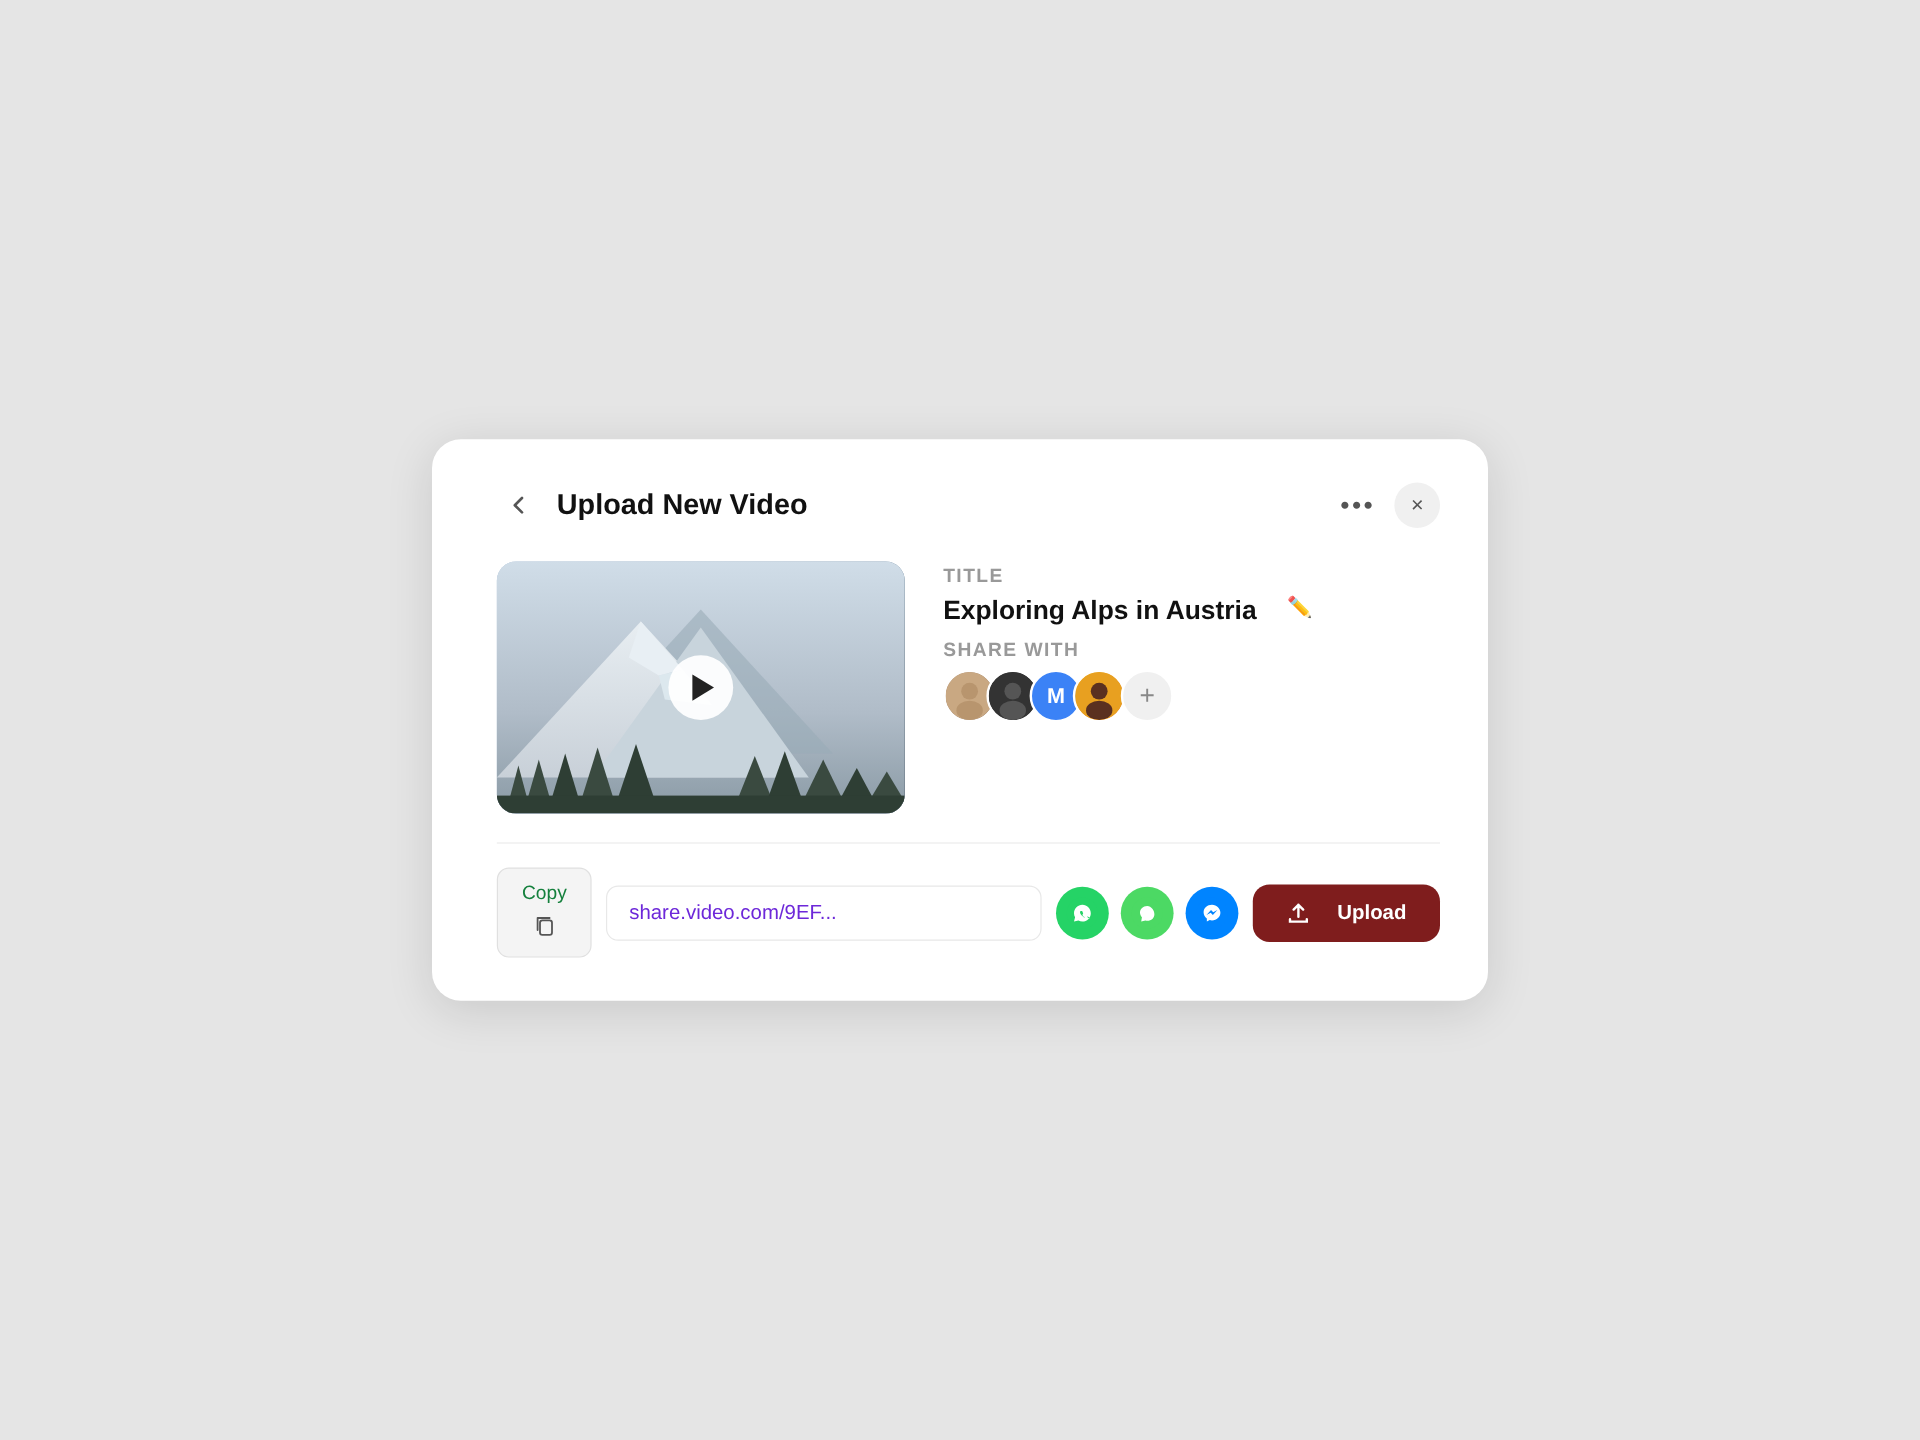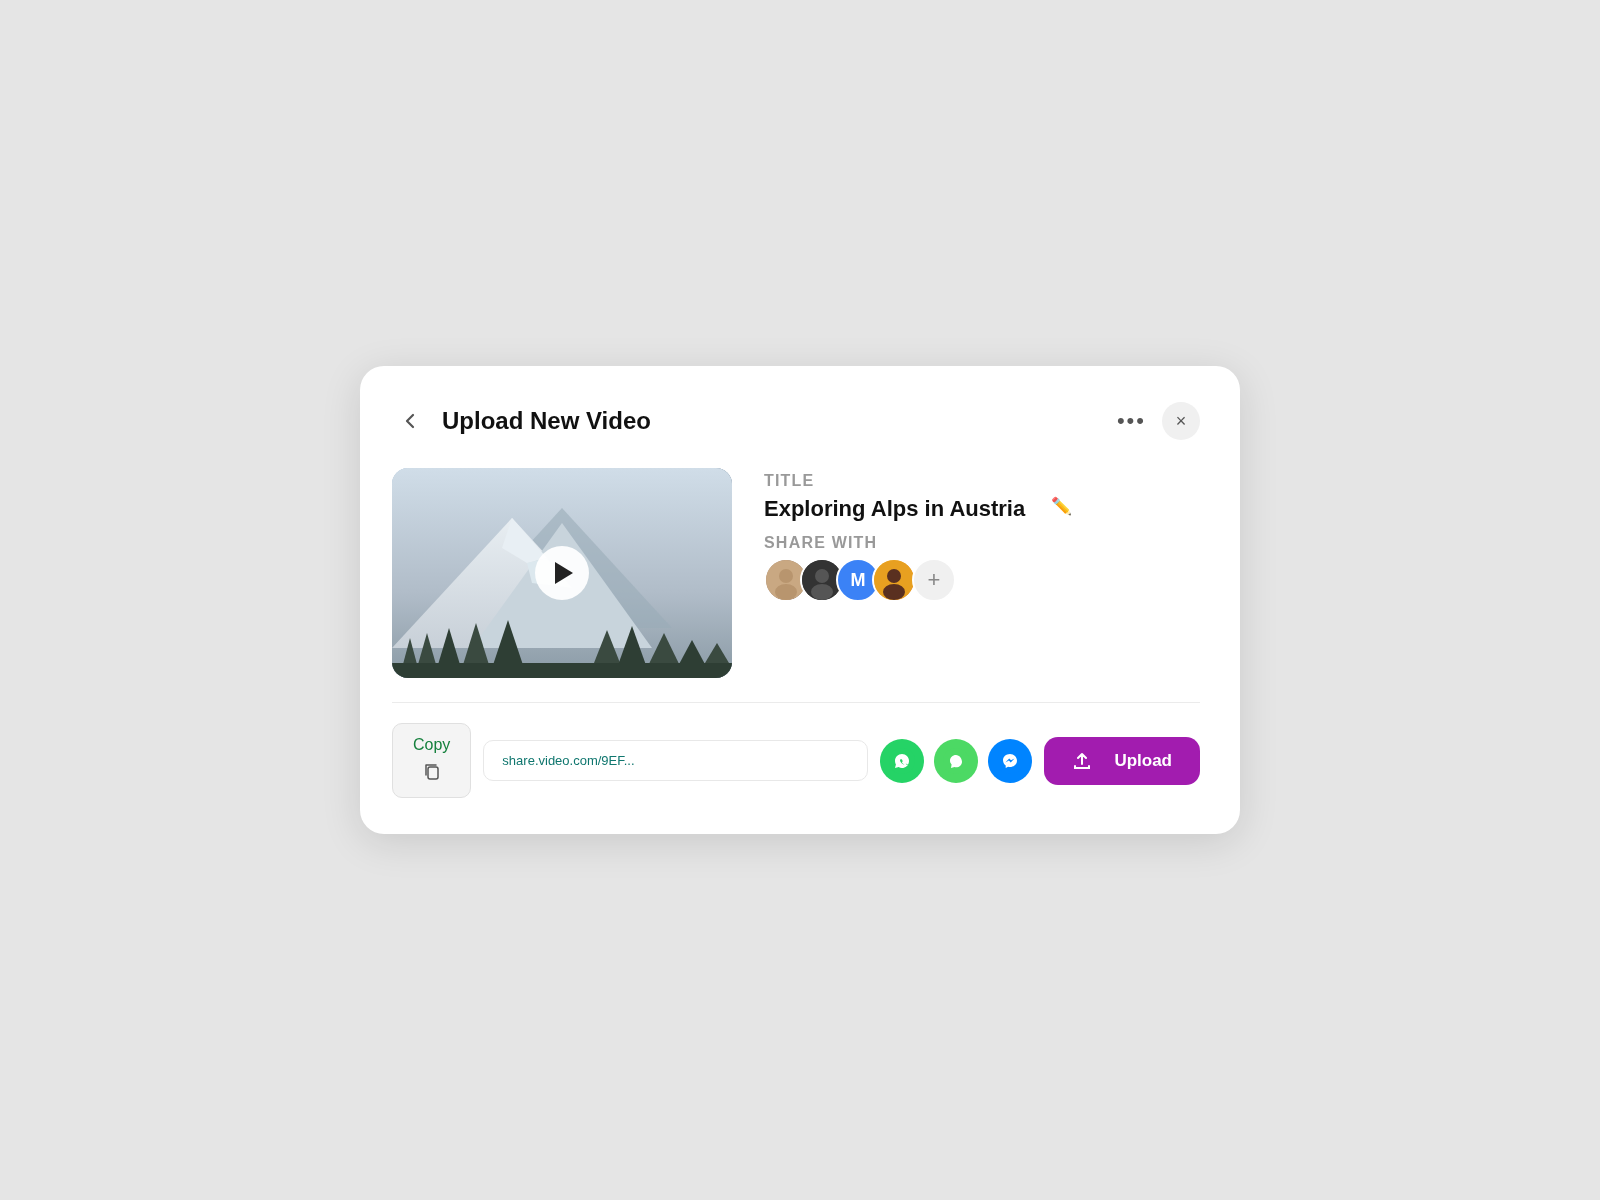--- a/index.html
+++ b/index.html
@@ -9,21 +9,21 @@
       background: #e5e5e5;
       display: flex;
       align-items: center;
       justify-content: center;
       font-family: -apple-system, BlinkMacSystemFont, 'Segoe UI', sans-serif;
     }
     .modal {
       background: #ffffff;
       border-radius: 24px;
       width: 880px;
-      padding: 36px 40px 36px 32px;
+      padding: 36px 40px 36px 54px;
       box-shadow: 0 8px 40px rgba(0,0,0,0.12);
       position: relative;
     }
     
     .header {
       display: flex;
       align-items: center;
       justify-content: space-between;
       margin-bottom: 28px;
     }
@@ -221,22 +221,22 @@
     }
     .copy-icon-svg {
       font-size: 18px;
       color: #555;
     }
     .url-box {
       flex: 1;
       border: 1.5px solid #e8e8e8;
       border-radius: 10px;
       padding: 12px 18px;
-      font-size: 13px;
-      color: #0f766e;
+      font-size: 17px;
+      color: #6d28d9;
       background: #fff;
     }
     .share-icons {
       display: flex;
       align-items: center;
       gap: 10px;
     }
     .share-icon {
       width: 44px; height: 44px;
       border-radius: 50%;
@@ -244,21 +244,21 @@
       cursor: pointer;
       font-size: 22px;
     }
     .whatsapp { background: #25d366; }
     .imessage { background: #4cd964; }
     .messenger { background: #0084ff; }
     .upload-btn {
       display: flex;
       align-items: center;
       gap: 22px;
-      background: #a21caf;
+      background: #7f1d1d;
       color: #fff;
       border: none;
       border-radius: 14px;
       padding: 14px 28px;
       font-size: 17px;
       font-weight: 600;
       cursor: pointer;
       white-space: nowrap;
     }
   </style>

